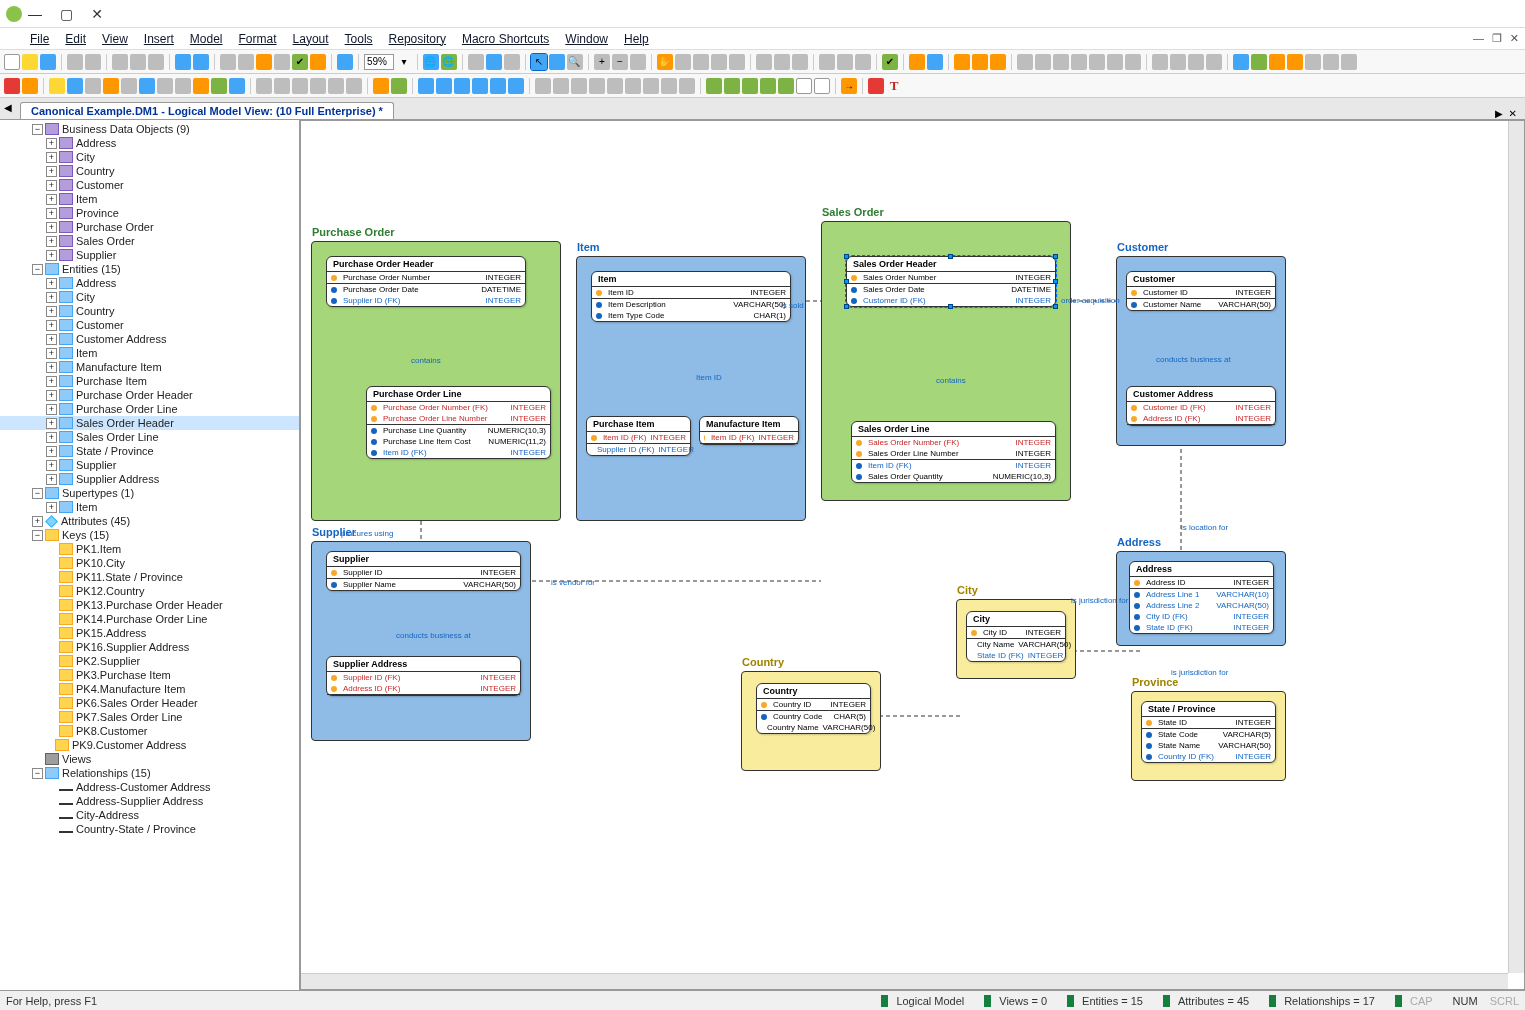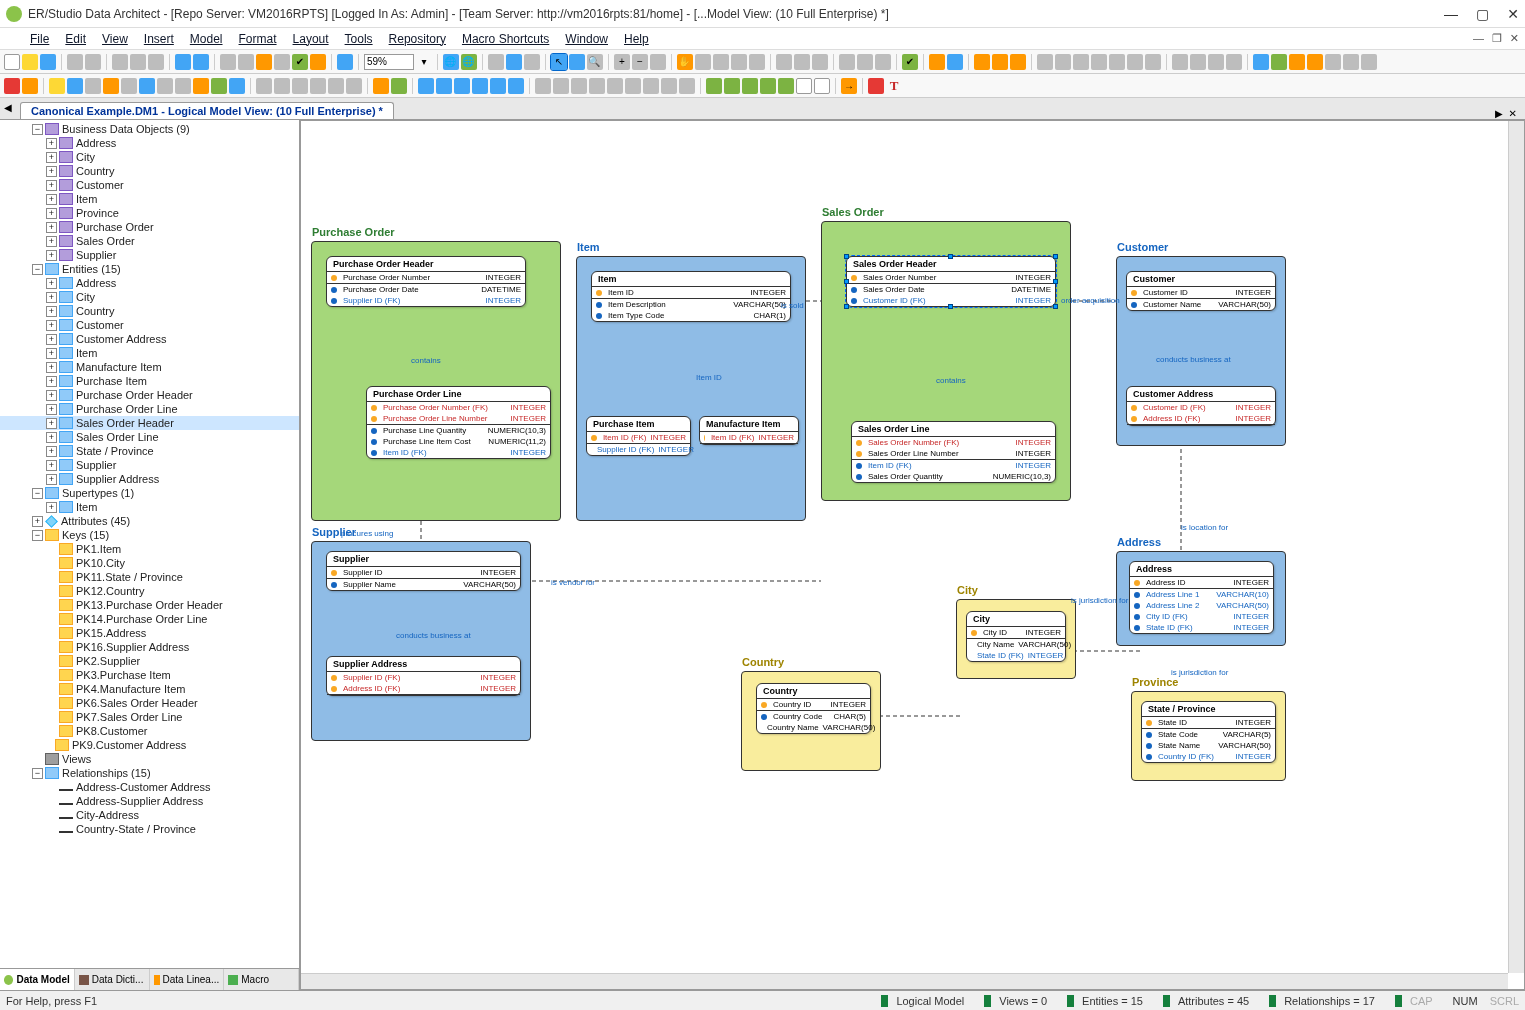--- a/index.html
+++ b/index.html
@@ -16,21 +16,21 @@
 .toolbar { height: 24px; background: #f8f8f8; border-bottom: 1px solid #ccc; display: flex; align-items: center; padding: 0 4px; gap: 2px; }
 .tb-btn { width: 16px; height: 16px; display: inline-flex; align-items: center; justify-content: center; cursor: pointer; border-radius: 2px; font-size: 10px; }
 .tb-sep { width: 1px; height: 16px; background: #ccc; margin: 0 3px; }
 .tb-green { background: #7cb342; }
 .tb-blue { background: #42a5f5; }
 .tb-orange { background: #ff9800; }
 .tb-red { background: #e53935; }
 .tb-yellow { background: #fdd835; }
 .tb-gray { background: #bdbdbd; }
 .tb-white { background: #fff; border: 1px solid #999; }
-.zoom-box { width: 50px; height: 16px; font-size: 10px; border: 1px solid #999; padding: 0 2px; background: #fff; }
+.zoom-box { width: 30px; height: 16px; font-size: 10px; border: 1px solid #999; padding: 0 2px; background: #fff; }
 .doc-tabs { height: 22px; background: #e8e8e8; display: flex; align-items: flex-end; border-bottom: 1px solid #999; padding-left: 20px; position: relative; }
 .doc-tabs .nav-left { position: absolute; left: 4px; top: 4px; font-size: 10px; cursor: pointer; }
 .doc-tab { background: #fff; border: 1px solid #999; border-bottom: none; padding: 2px 10px; font-size: 11px; color: #003399; font-weight: bold; border-radius: 3px 3px 0 0; }
 .doc-tabs .close-controls { margin-left: auto; margin-right: 8px; display: flex; gap: 6px; font-size: 10px; cursor: pointer; }
 .main { flex: 1; display: flex; min-height: 0; }
 .sidebar { width: 300px; background: #fff; border-right: 1px solid #999; display: flex; flex-direction: column; }
 .tree { flex: 1; overflow: auto; padding: 2px 0; font-size: 11px; color: #222; }
 .tree-row { display: flex; align-items: center; height: 14px; padding-left: 4px; white-space: nowrap; cursor: pointer; }
 .tree-row.selected { background: #cde6ff; }
 .tree-toggle { width: 11px; height: 11px; border: 1px solid #888; font-size: 9px; line-height: 9px; text-align: center; margin-right: 2px; background: #fff; }
@@ -73,21 +73,20 @@
 .statusbar .sb-cell { padding: 0 8px; border-left: 7px solid #15803d; }
 .key-dot { width:6px; height:6px; border-radius:50%; display:inline-block; margin-right:2px; }
 .kd-gold { background:#f9a825; }
 .kd-blue { background:#1565c0; }
 </style>
 </head>
 <body>
 
 <div class="titlebar">
   <div class="app-icon"></div>
-  <div class="title-text">ER/Studio Data Architect - [Repo Server: VM2016RPTS] [Logged In As: Admin] - [Team Server: http://vm2016rpts:81/home] - [...Model View: (10 Full Enterprise) *]</div>
   <div class="win-controls">
     <span>—</span>
     <span>▢</span>
     <span>✕</span>
   </div>
 </div>
 
 <div class="menubar">
   <div class="app-icon" style="width:14px;height:14px"></div>
   <span class="menu-item"><u>File</u></span>
@@ -515,38 +514,20 @@
           <span style="width:13px;display:inline-block"></span>
           <span class="tree-icon icon-rel"></span>
           <span>City-Address</span>
         </div>
         <div class="tree-row" style="padding-left: 46px;">
           <span style="width:13px;display:inline-block"></span>
           <span class="tree-icon icon-rel"></span>
           <span>Country-State / Province</span>
         </div>
       </div>
-    <div class="sidebar-tabs">
-      <div class="sidebar-tab active">
-          <span class="st-icon" style="background:#8bc34a;border-radius:50%"></span>
-          <span>Data Model</span>
-        </div>
-      <div class="sidebar-tab">
-          <span class="st-icon" style="background:#795548"></span>
-          <span>Data Dicti...</span>
-        </div>
-      <div class="sidebar-tab">
-          <span class="st-icon" style="background:#ff9800"></span>
-          <span>Data Linea...</span>
-        </div>
-      <div class="sidebar-tab">
-          <span class="st-icon" style="background:#4caf50"></span>
-          <span>Macro</span>
-        </div>
-    </div>
   </div>
 
   <div class="canvas">
     <svg class="rels">
       <defs>
         <marker id="crow" markerWidth="10" markerHeight="10" refX="8" refY="5" orient="auto">
             <path d="M0,5 L8,1 M0,5 L8,9 M0,5 L8,5" stroke="#333" fill="none"></path>
           </marker>
         <marker id="dot" markerWidth="8" markerHeight="8" refX="4" refY="4">
             <circle cx="4" cy="4" r="3" fill="#333"></circle>

